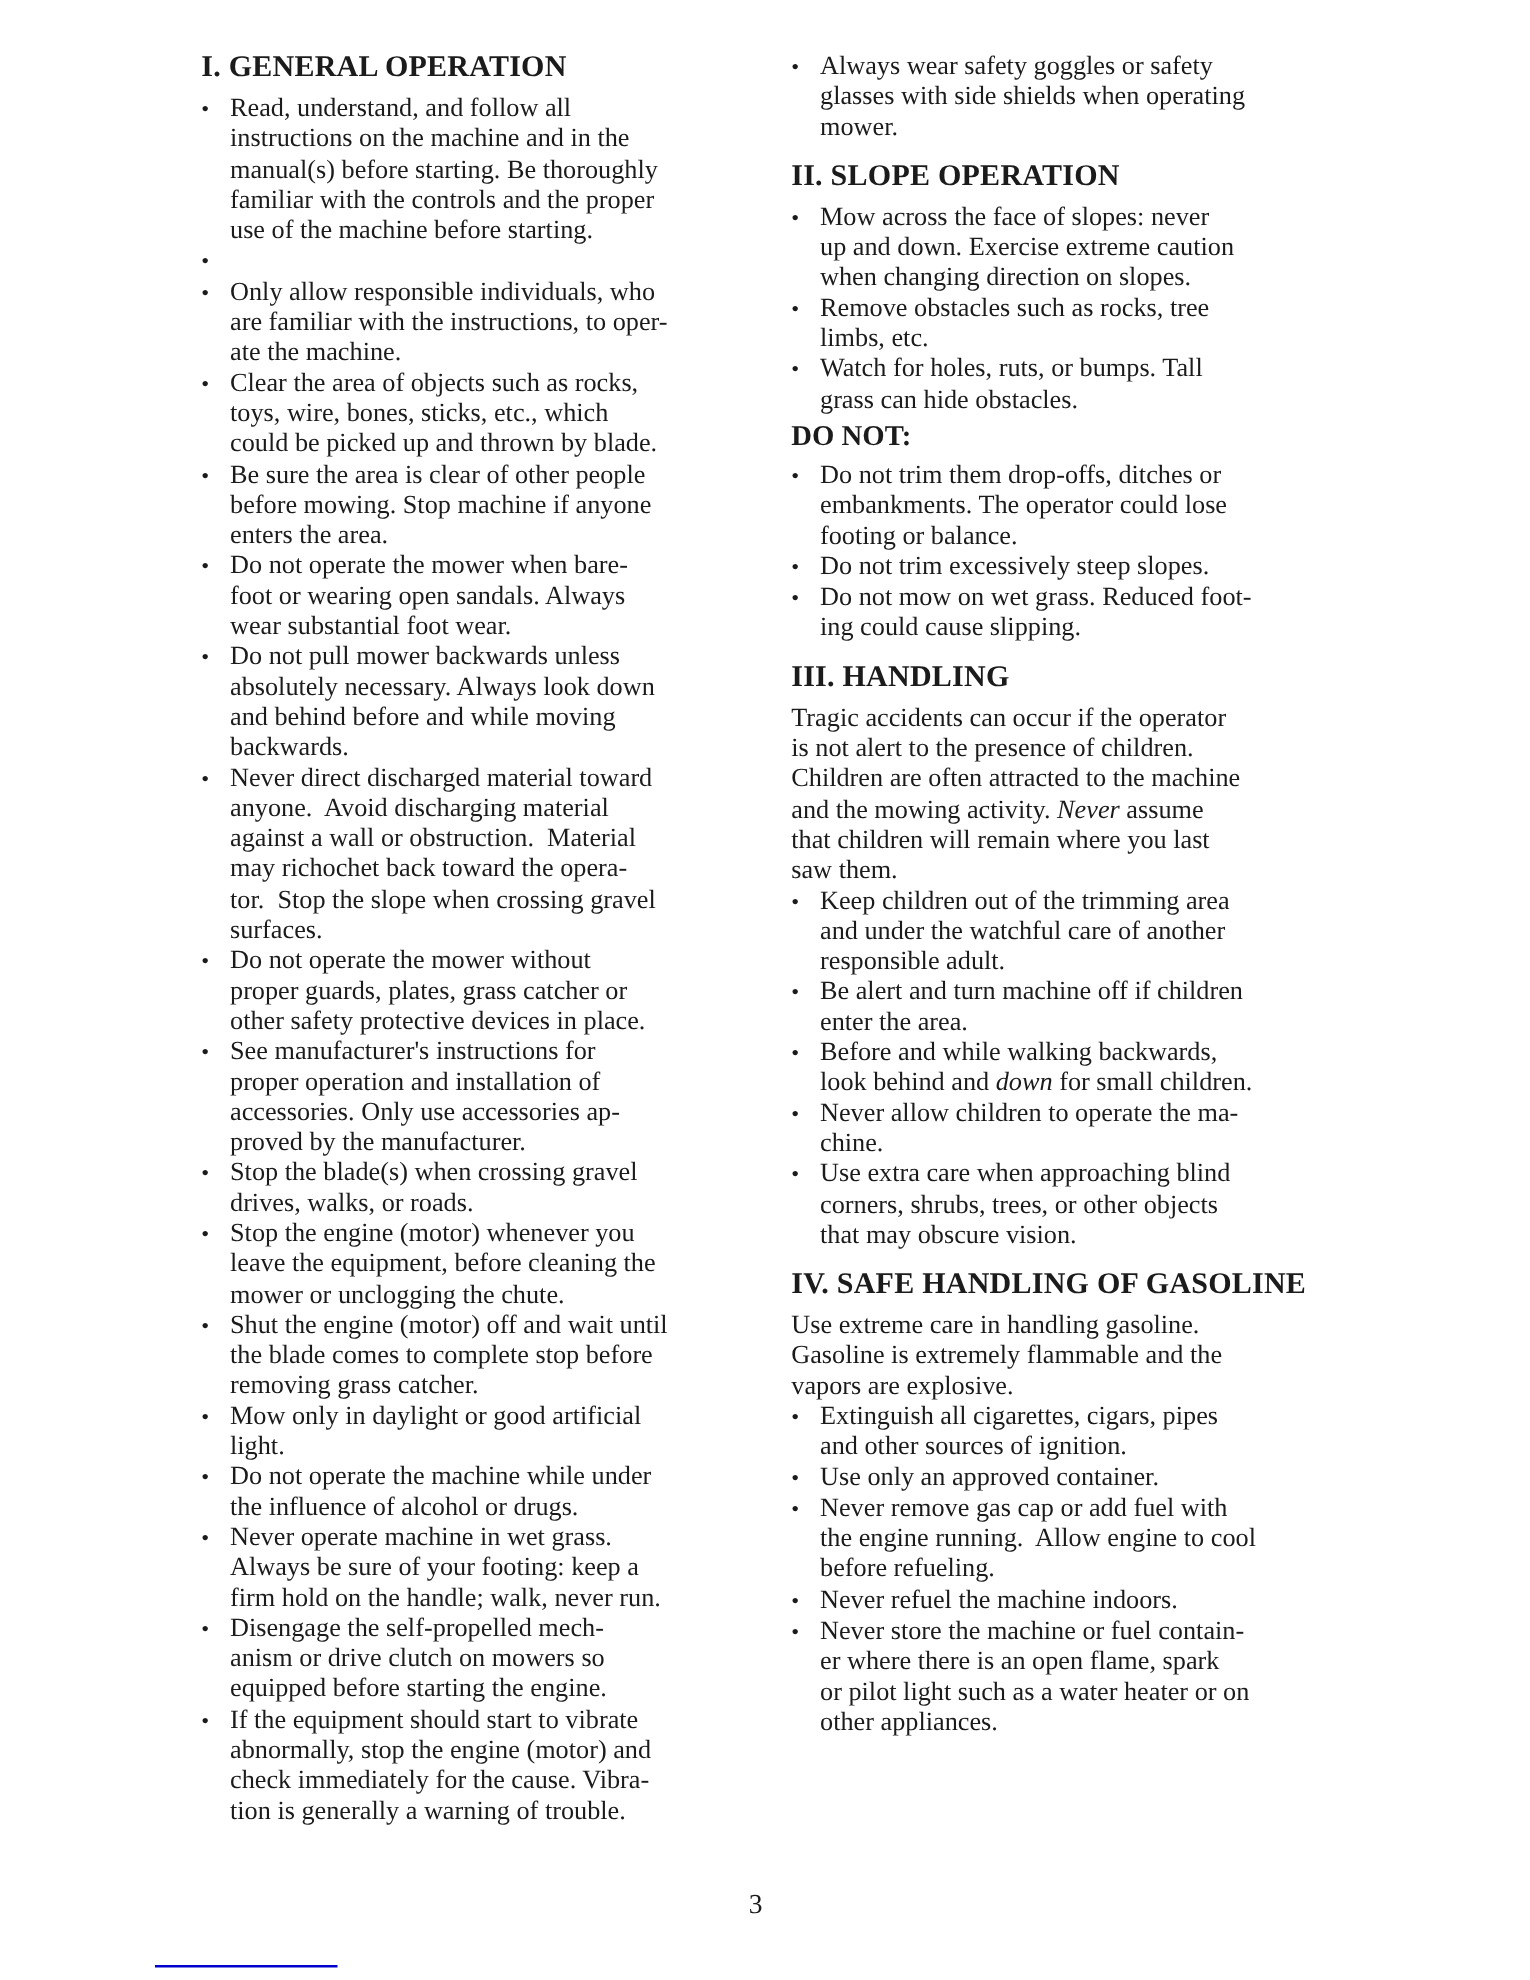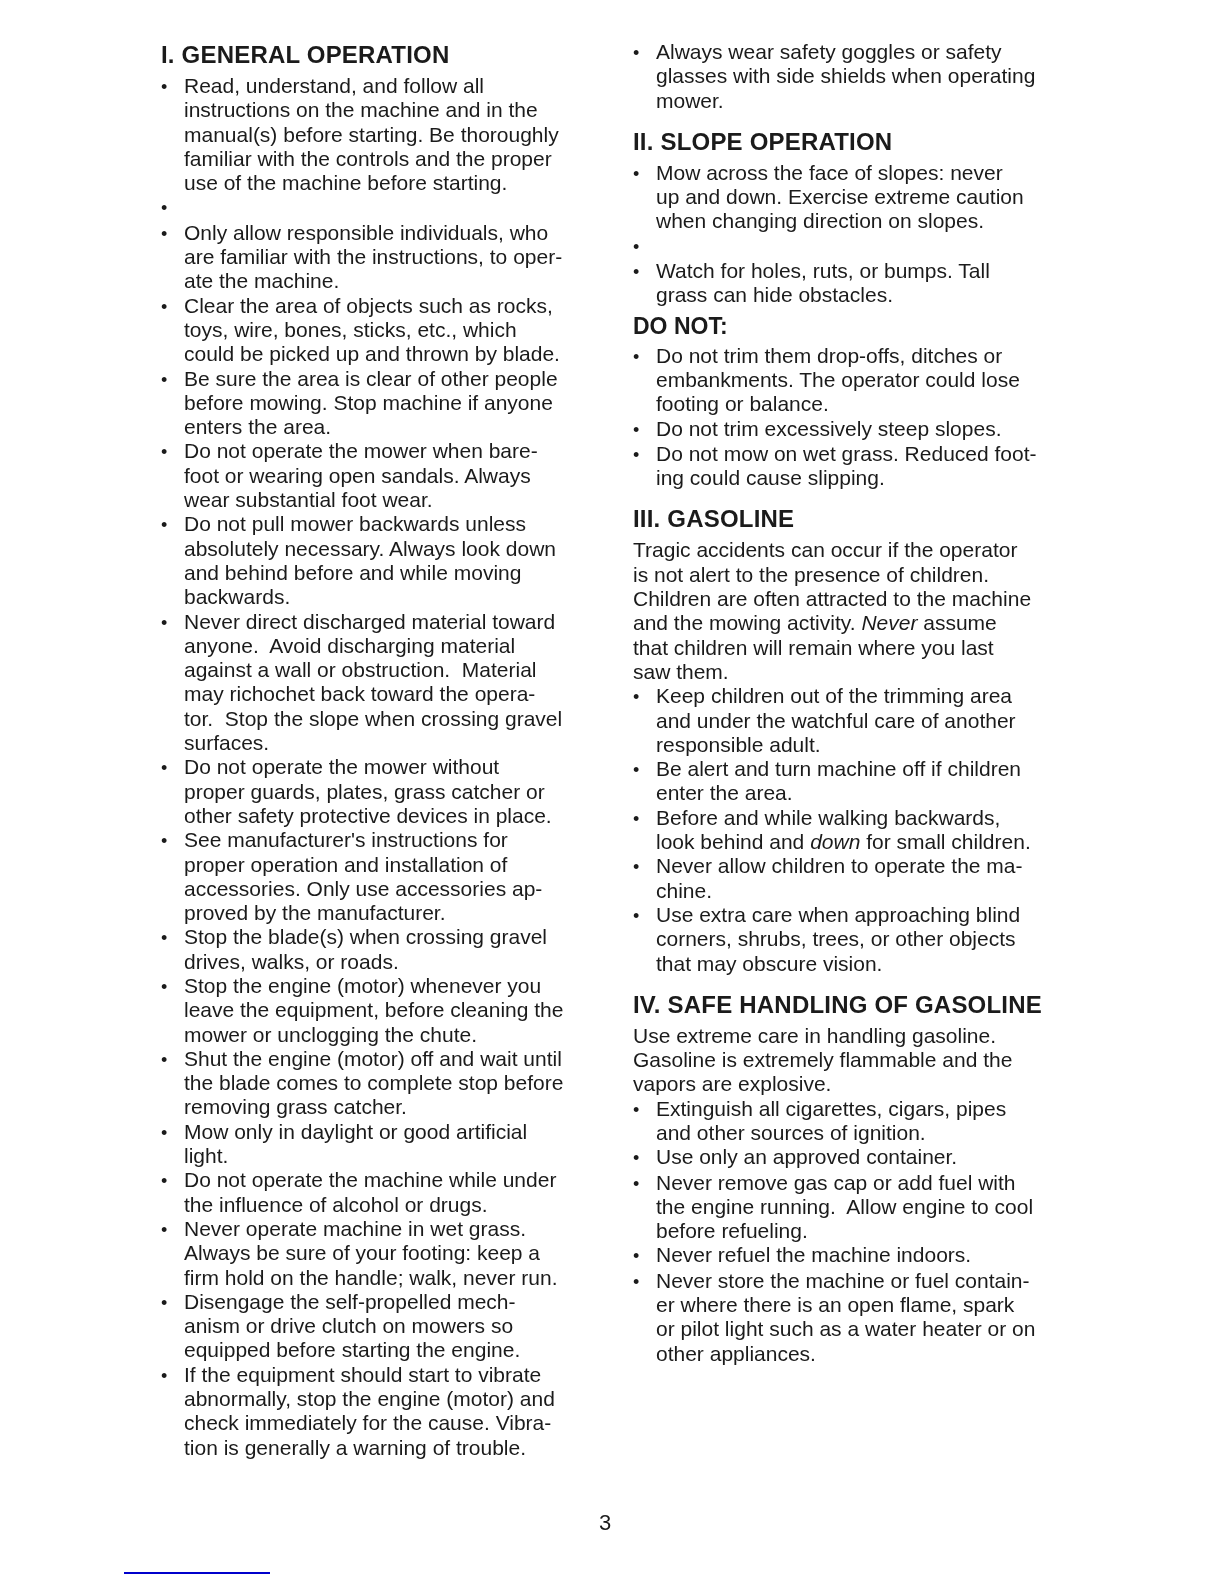--- a/index.html
+++ b/index.html
@@ -1,20 +1,20 @@
 <!DOCTYPE html>
 <html><head>
 <meta charset="utf-8">
 <style>
   html,body{margin:0;padding:0;background:#ffffff;}
   .page{
     position:relative;
     width:1224px;height:1584px;
     background:#ffffff;
-    font-family:Liberation Sans, sans-serif;
+    font-family:Liberation Serif, serif;
     color:#1b1b1b;
     overflow:hidden;
   }
   .columns{
     position:absolute;left:161px;top:40px;
     display:flex;gap:24px;
   }
   .column{flex:none;}
   .column.c0{width:448px;}
   .column.c1{width:462px;}
@@ -189,20 +189,22 @@
         <div class="heading">II. SLOPE OPERATION</div>
         <div class="bullets">
           <div class="item">
             <span class="marker">•</span>
             <span class="itext">Mow across the face of slopes: never
 up and down. Exercise extreme caution
 when changing direction on slopes.</span>
           </div>
           <div class="item">
             <span class="marker">•</span>
+            <span class="itext">Remove obstacles such as rocks, tree
+limbs, etc.</span>
           </div>
           <div class="item">
             <span class="marker">•</span>
             <span class="itext">Watch for holes, ruts, or bumps. Tall
 grass can hide obstacles.</span>
           </div>
         </div>
         <div class="subheading">DO NOT:</div>
         <div class="bullets">
           <div class="item">
@@ -214,21 +216,21 @@
           <div class="item">
             <span class="marker">•</span>
             <span class="itext">Do not trim excessively steep slopes.</span>
           </div>
           <div class="item">
             <span class="marker">•</span>
             <span class="itext">Do not mow on wet grass. Reduced foot-
 ing could cause slipping.</span>
           </div>
         </div>
-        <div class="heading">III. GASOLINE</div>
+        <div class="heading">III. HANDLING</div>
         <div class="para">Tragic accidents can occur if the operator
 is not alert to the presence of children.
 Children are often attracted to the machine
 and the mowing activity. <i>Never</i> assume
 that children will remain where you last
 saw them.</div>
         <div class="bullets">
           <div class="item">
             <span class="marker">•</span>
             <span class="itext">Keep children out of the trimming area

